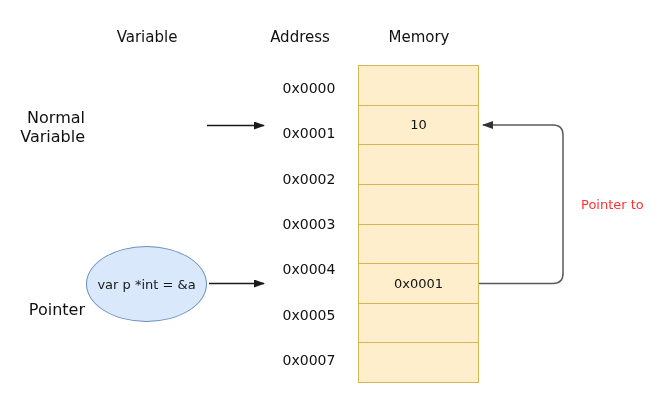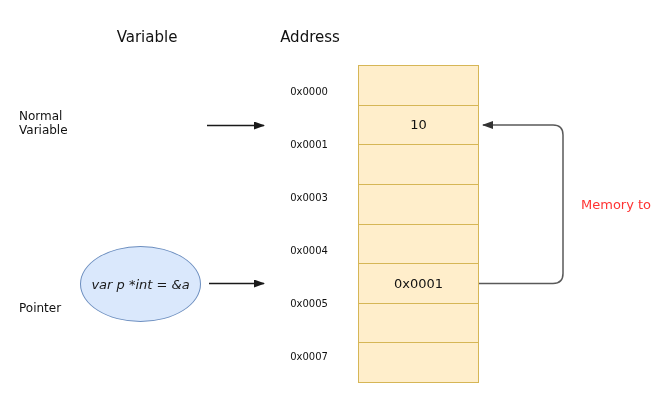--- a/index.html
+++ b/index.html
@@ -2,33 +2,33 @@
 <html style="--normal-fill: #d5e8d4; --normal-stroke: #82b366; --pointer-fill: #dae8fc; --pointer-stroke: #6c8ebf; --memory-fill: #ffeecb; --memory-stroke: #d6b656; --points-to-text: #ff3333; --arrow: #1a1a1a; --loop-arrow: #595959;"><head>
 <meta charset="utf-8">
 <style>
   html,body{margin:0;padding:0;background:#fff;}
   .canvas{
     position:relative;width:666px;height:407px;background:#fff;
     font-family:"DejaVu Sans","Liberation Sans",sans-serif;color:#1a1a1a;overflow:hidden;
   }
   .hdr{position:absolute;width:120px;text-align:center;font-size:15px;color:#111;}
   .hdr-variable{left:87px;top:28px;}
-  .hdr-address{left:250px;top:28px;}
+  .hdr-address{left:240px;top:28px;}
   .hdr-memory{left:359px;top:28px;}
-  .side-label{position:absolute;width:66px;text-align:left;font-size:12px;line-height:1.18;color:#111;}
+  .side-label{position:absolute;width:66px;text-align:right;font-size:16px;line-height:1.18;color:#111;}
   .side-label.normal{left:19px;top:109px;}
   .side-label.pointer{left:19px;top:277px;margin-top:24px;}
   .ellipse{
     position:absolute;border-radius:50%;display:flex;align-items:center;justify-content:center;
     font-size:13px;text-align:center;box-sizing:border-box;
   }
   .ellipse.green{left:83px;top:87px;width:122px;height:76px;background:var(--normal-fill);border:1px solid var(--normal-stroke);}
-  .ellipse.blue{left:80px;top:246px;width:121px;height:76px;background:var(--pointer-fill);border:1px solid var(--pointer-stroke);font-style:italic;}
+  .ellipse.blue{left:86px;top:246px;width:121px;height:76px;background:var(--pointer-fill);border:1px solid var(--pointer-stroke);}
   .addr-col{position:absolute;left:259px;top:65px;width:100px;height:318px;display:flex;flex-direction:column;}
-  .addr{flex:1;display:flex;align-items:center;justify-content:center;font-size:10px;color:#111;}
+  .addr{flex:1;display:flex;align-items:center;justify-content:center;font-size:14px;color:#111;}
   .mem-table{
     position:absolute;left:358px;top:65px;width:121px;height:318px;display:flex;flex-direction:column;
     border:1.5px solid var(--memory-stroke);background:var(--memory-fill);box-sizing:border-box;justify-content:center;
   }
   .mem-cell{flex:1;border-bottom:1px solid var(--memory-stroke);display:flex;align-items:center;justify-content:center;font-size:13px;color:#111;}
   .mem-cell:last-child{border-bottom:none;}
   .points-to{position:absolute;left:581px;top:197px;width:84px;font-size:13px;color:var(--points-to-text);}
   svg.overlay{position:absolute;left:0;top:0;width:666px;height:407px;pointer-events:none;}
 </style>
 </head>
@@ -45,41 +45,43 @@
         <path d="M0,0 L11,4 L0,8 z" fill="#333333"></path>
       </marker>
     </defs>
     <path d="M207,125.5 L264,125.5" stroke="#1a1a1a" stroke-width="1.3" fill="none" marker-end="url(#ah-black)"></path>
     <path d="M209,283.5 L264,283.5" stroke="#1a1a1a" stroke-width="1.3" fill="none" marker-end="url(#ah-black)"></path>
     <path d="M453,283.5 L553,283.5 Q563,283.5 563,273.5 L563,135 Q563,125 553,125 L483,125" stroke="#595959" stroke-width="1.5" fill="none" marker-end="url(#ah-dark)"></path>
   </svg>
 
   <div class="hdr hdr-variable">Variable</div>
   <div class="hdr hdr-address">Address</div>
+  <div class="hdr hdr-memory">Memory</div>
 
   <div class="side-label normal">Normal Variable</div>
   <div class="side-label pointer">Pointer</div>
 
   <div class="ellipse blue">var p *int = &amp;a</div>
 
   <div class="addr-col">
     <div class="addr">0x0000</div>
     <div class="addr">0x0001</div>
+    <div class="addr">0x0002</div>
     <div class="addr">0x0003</div>
     <div class="addr">0x0004</div>
     <div class="addr">0x0005</div>
     <div class="addr">0x0007</div>
   </div>
 
   <div class="mem-table">
     <div class="mem-cell"></div>
     <div class="mem-cell">10</div>
     <div class="mem-cell"></div>
     <div class="mem-cell"></div>
     <div class="mem-cell"></div>
     <div class="mem-cell">0x0001</div>
     <div class="mem-cell"></div>
     <div class="mem-cell"></div>
   </div>
 
-  <div class="points-to">Memory to</div>
+  <div class="points-to">Pointer to</div>
 
 </div>
 
 </body></html>

